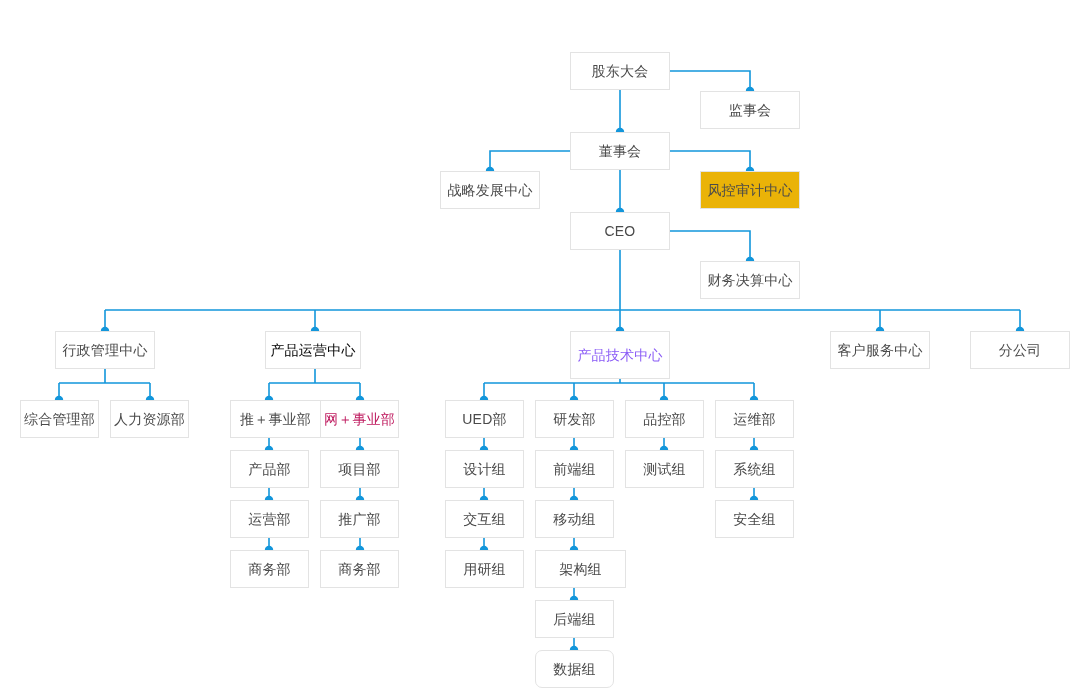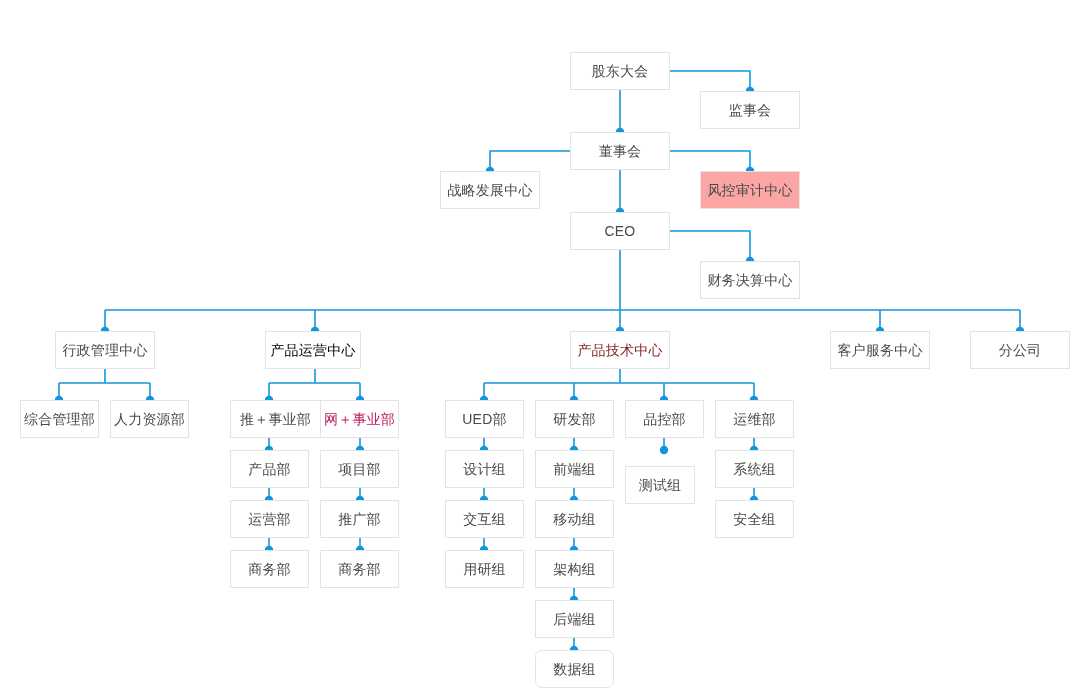--- a/index.html
+++ b/index.html
@@ -133,36 +133,36 @@
       </div>
       <div class="node" style="left: 700px; top: 91px; width: 100px; height: 38px; border-color: rgb(227, 227, 227); background: rgb(255, 255, 255); color: rgb(74, 74, 74);">
         <span class="node-label">监事会</span>
       </div>
       <div class="node" style="left: 570px; top: 132px; width: 100px; height: 38px; border-color: rgb(227, 227, 227); background: rgb(255, 255, 255); color: rgb(74, 74, 74);">
         <span class="node-label">董事会</span>
       </div>
       <div class="node" style="left: 440px; top: 171px; width: 100px; height: 38px; border-color: rgb(227, 227, 227); background: rgb(255, 255, 255); color: rgb(74, 74, 74);">
         <span class="node-label">战略发展中心</span>
       </div>
-      <div class="node" style="left: 700px; top: 171px; width: 100px; height: 38px; border-color: rgb(227, 227, 227); background: #fca5a5; color: rgb(74, 74, 74);">
+      <div class="node" style="left: 700px; top: 171px; width: 100px; height: 38px; border-color: rgb(227, 227, 227); background: #eab308; color: rgb(74, 74, 74);">
         <span class="node-label">风控审计中心</span>
       </div>
       <div class="node" style="left: 570px; top: 212px; width: 100px; height: 38px; border-color: rgb(227, 227, 227); background: rgb(255, 255, 255); color: rgb(74, 74, 74);">
         <span class="node-label">CEO</span>
       </div>
       <div class="node" style="left: 700px; top: 261px; width: 100px; height: 38px; border-color: rgb(227, 227, 227); background: rgb(255, 255, 255); color: rgb(74, 74, 74);">
         <span class="node-label">财务决算中心</span>
       </div>
       <div class="node" style="left: 55px; top: 331px; width: 100px; height: 38px; border-color: rgb(227, 227, 227); background: rgb(255, 255, 255); color: rgb(74, 74, 74);">
         <span class="node-label">行政管理中心</span>
       </div>
       <div class="node" style="left: 265px; top: 331px; width: 96px; height: 38px; border-color: rgb(227, 227, 227); background: rgb(255, 255, 255); color: #000000;">
         <span class="node-label">产品运营中心</span>
       </div>
-      <div class="node" style="left: 570px; top: 331px; width: 100px; height: 38px; border-color: rgb(227, 227, 227); background: rgb(255, 255, 255); color: #7f1d1d;">
+      <div class="node" style="left: 570px; top: 331px; width: 100px; height: 48px; border-color: rgb(227, 227, 227); background: rgb(255, 255, 255); color: #8b5cf6;">
         <span class="node-label">产品技术中心</span>
       </div>
       <div class="node" style="left: 830px; top: 331px; width: 100px; height: 38px; border-color: rgb(227, 227, 227); background: rgb(255, 255, 255); color: rgb(74, 74, 74);">
         <span class="node-label">客户服务中心</span>
       </div>
       <div class="node" style="left: 970px; top: 331px; width: 100px; height: 38px; border-color: rgb(227, 227, 227); background: rgb(255, 255, 255); color: rgb(74, 74, 74);">
         <span class="node-label">分公司</span>
       </div>
       <div class="node" style="left: 20px; top: 400px; width: 79px; height: 38px; border-color: rgb(227, 227, 227); background: rgb(255, 255, 255); color: rgb(74, 74, 74);">
         <span class="node-label">综合管理部</span>
@@ -208,33 +208,33 @@
       </div>
       <div class="node" style="left: 535px; top: 400px; width: 79px; height: 38px; border-color: rgb(227, 227, 227); background: rgb(255, 255, 255); color: rgb(74, 74, 74);">
         <span class="node-label">研发部</span>
       </div>
       <div class="node" style="left: 535px; top: 450px; width: 79px; height: 38px; border-color: rgb(227, 227, 227); background: rgb(255, 255, 255); color: rgb(74, 74, 74);">
         <span class="node-label">前端组</span>
       </div>
       <div class="node" style="left: 535px; top: 500px; width: 79px; height: 38px; border-color: rgb(227, 227, 227); background: rgb(255, 255, 255); color: rgb(74, 74, 74);">
         <span class="node-label">移动组</span>
       </div>
-      <div class="node" style="left: 535px; top: 550px; width: 79px; height: 38px; border-color: rgb(227, 227, 227); background: rgb(255, 255, 255); color: rgb(74, 74, 74);">
+      <div class="node" style="left: 535px; top: 550px; width: 91px; height: 38px; border-color: rgb(227, 227, 227); background: rgb(255, 255, 255); color: rgb(74, 74, 74);">
         <span class="node-label">架构组</span>
       </div>
       <div class="node" style="left: 535px; top: 600px; width: 79px; height: 38px; border-color: rgb(227, 227, 227); background: rgb(255, 255, 255); color: rgb(74, 74, 74);">
         <span class="node-label">后端组</span>
       </div>
       <div class="node" style="left: 535px; top: 650px; width: 79px; height: 38px; border-color: rgb(227, 227, 227); background: rgb(255, 255, 255); color: rgb(74, 74, 74); border-radius: 7px;">
         <span class="node-label">数据组</span>
       </div>
       <div class="node" style="left: 625px; top: 400px; width: 79px; height: 38px; border-color: rgb(227, 227, 227); background: rgb(255, 255, 255); color: rgb(74, 74, 74);">
         <span class="node-label">品控部</span>
       </div>
-      <div class="node" style="left: 625px; top: 466px; width: 70px; height: 38px; border-color: rgb(227, 227, 227); background: rgb(255, 255, 255); color: rgb(74, 74, 74);">
+      <div class="node" style="left: 625px; top: 450px; width: 79px; height: 38px; border-color: rgb(227, 227, 227); background: rgb(255, 255, 255); color: rgb(74, 74, 74);">
         <span class="node-label">测试组</span>
       </div>
       <div class="node" style="left: 715px; top: 400px; width: 79px; height: 38px; border-color: rgb(227, 227, 227); background: rgb(255, 255, 255); color: rgb(74, 74, 74);">
         <span class="node-label">运维部</span>
       </div>
       <div class="node" style="left: 715px; top: 450px; width: 79px; height: 38px; border-color: rgb(227, 227, 227); background: rgb(255, 255, 255); color: rgb(74, 74, 74);">
         <span class="node-label">系统组</span>
       </div>
       <div class="node" style="left: 715px; top: 500px; width: 79px; height: 38px; border-color: rgb(227, 227, 227); background: rgb(255, 255, 255); color: rgb(74, 74, 74);">
         <span class="node-label">安全组</span>

